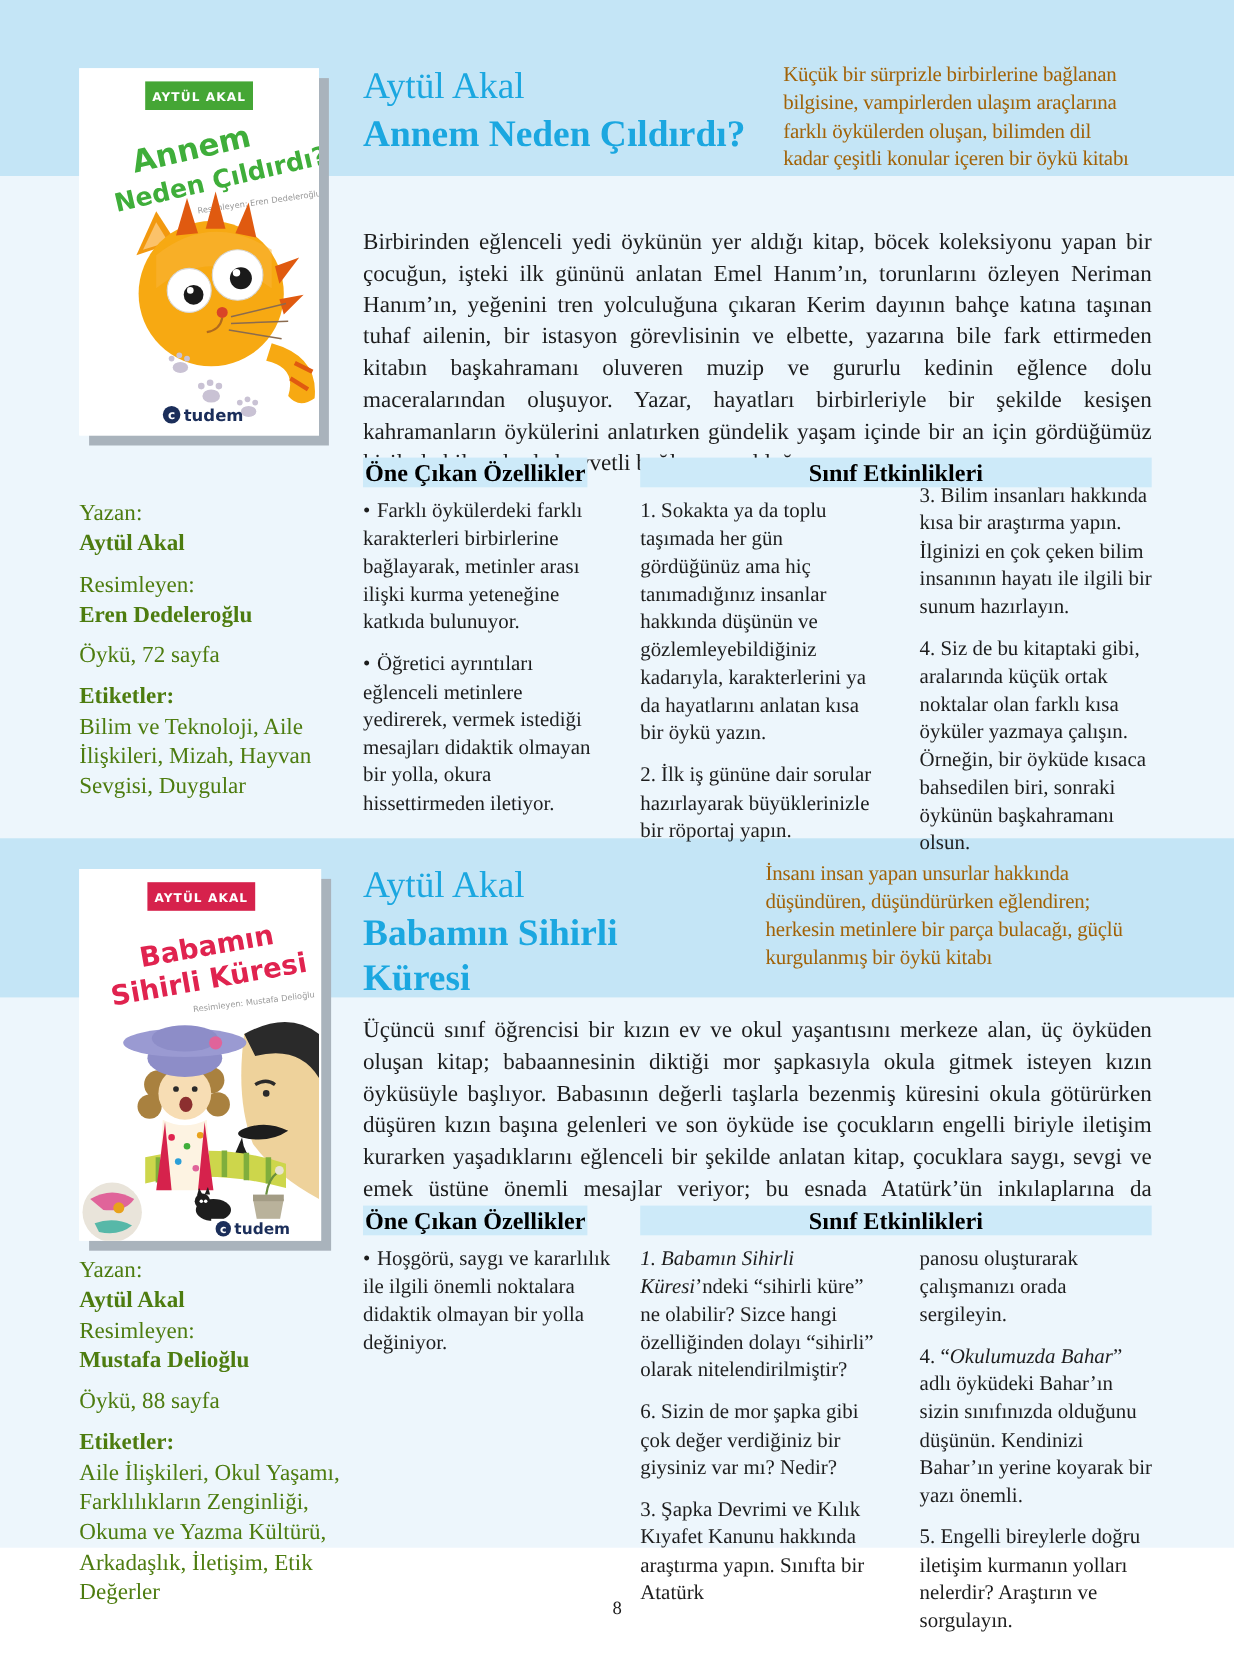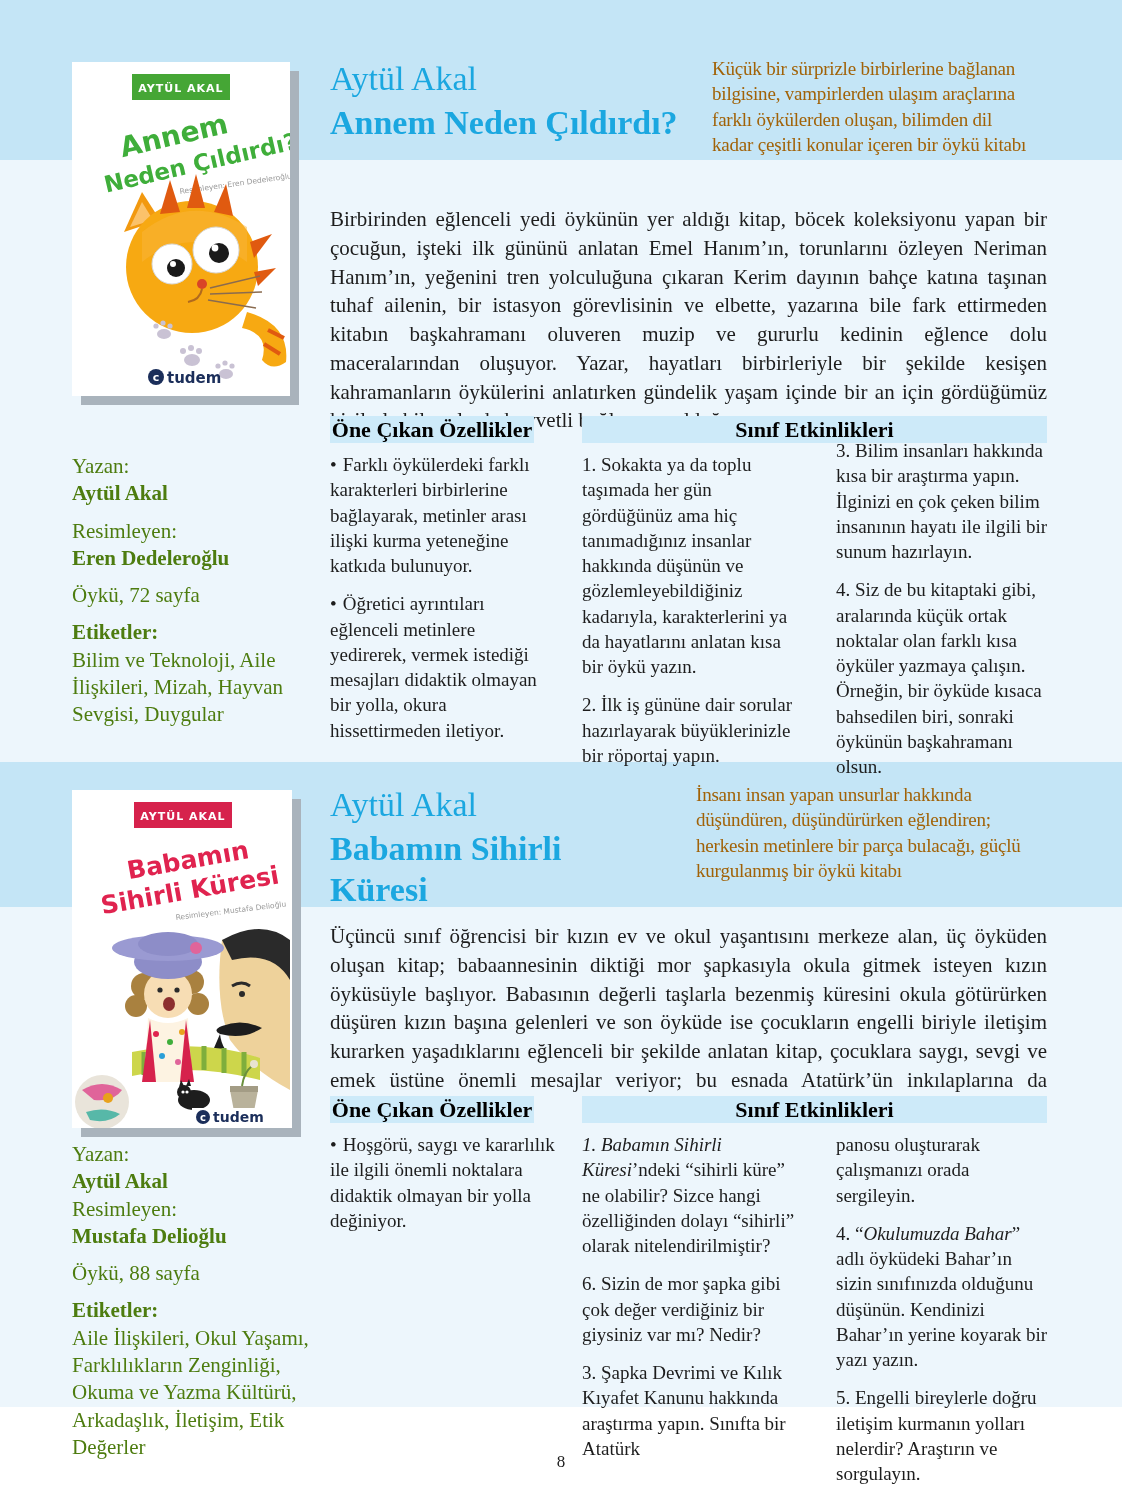--- a/index.html
+++ b/index.html
@@ -228,21 +228,21 @@
     <p><span class="bullet">•</span><span>Hoşgörü, saygı ve kararlılık ile ilgili önemli noktalara didaktik olmayan bir yolla değiniyor.</span></p>
   </div>
 
   <div class="abs col" style="left:582px;top:1132px;width:222px;">
     <p><span class="it">1. Babamın Sihirli Küresi</span><span>’ndeki “sihirli küre” ne olabilir? Sizce hangi özelliğinden dolayı “sihirli” olarak nitelendirilmiştir?</span></p>
     <p>6. Sizin de mor şapka gibi çok değer verdiğiniz bir giysiniz var mı? Nedir?</p>
     <p>3. Şapka Devrimi ve Kılık Kıyafet Kanunu hakkında araştırma yapın. Sınıfta bir Atatürk</p>
   </div>
   <div class="abs col" style="left:836px;top:1132px;width:212px;">
     <p>panosu oluşturarak çalışmanızı orada sergileyin.</p>
-    <p><span>4. “</span><span class="it">Okulumuzda Bahar</span><span>” adlı öyküdeki Bahar’ın sizin sınıfınızda olduğunu düşünün. Kendinizi Bahar’ın yerine koyarak bir yazı yazın.</span></p>
+    <p><span>4. “</span><span class="it">Okulumuzda Bahar</span><span>” adlı öyküdeki Bahar’ın sizin sınıfınızda olduğunu düşünün. Kendinizi Bahar’ın yerine koyarak bir yazı önemli.</span></p>
     <p>5. Engelli bireylerle doğru iletişim kurmanın yolları nelerdir? Araştırın ve sorgulayın.</p>
   </div>
 
   <div class="abs side" style="left:72px;top:1141px;width:248px;">
     <p class="tight"><span>Yazan:</span><br>
       <span class="b">Aytül Akal</span></p>
     <p><span>Resimleyen:</span><br>
       <span class="b">Mustafa Delioğlu</span></p>
     <p>Öykü, 88 sayfa</p>
     <p><span class="b">Etiketler:</span><br>

